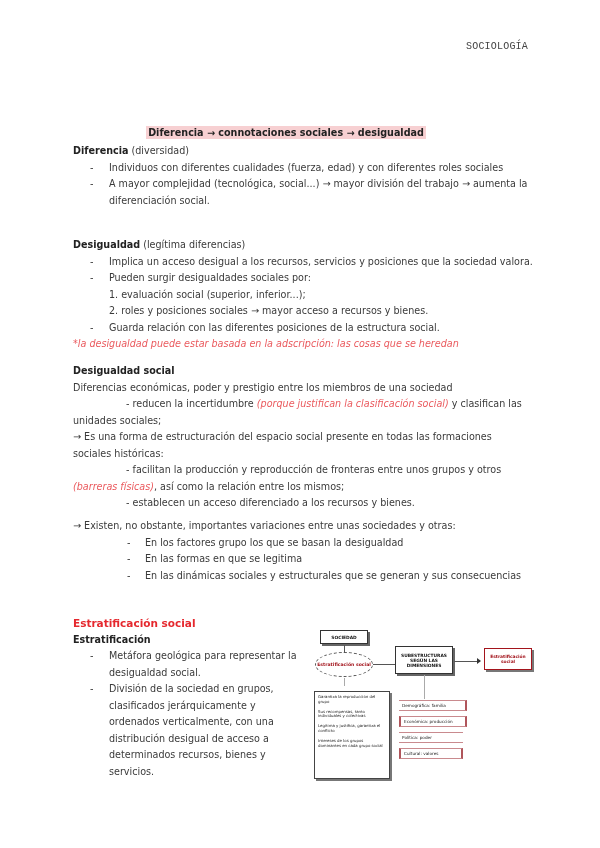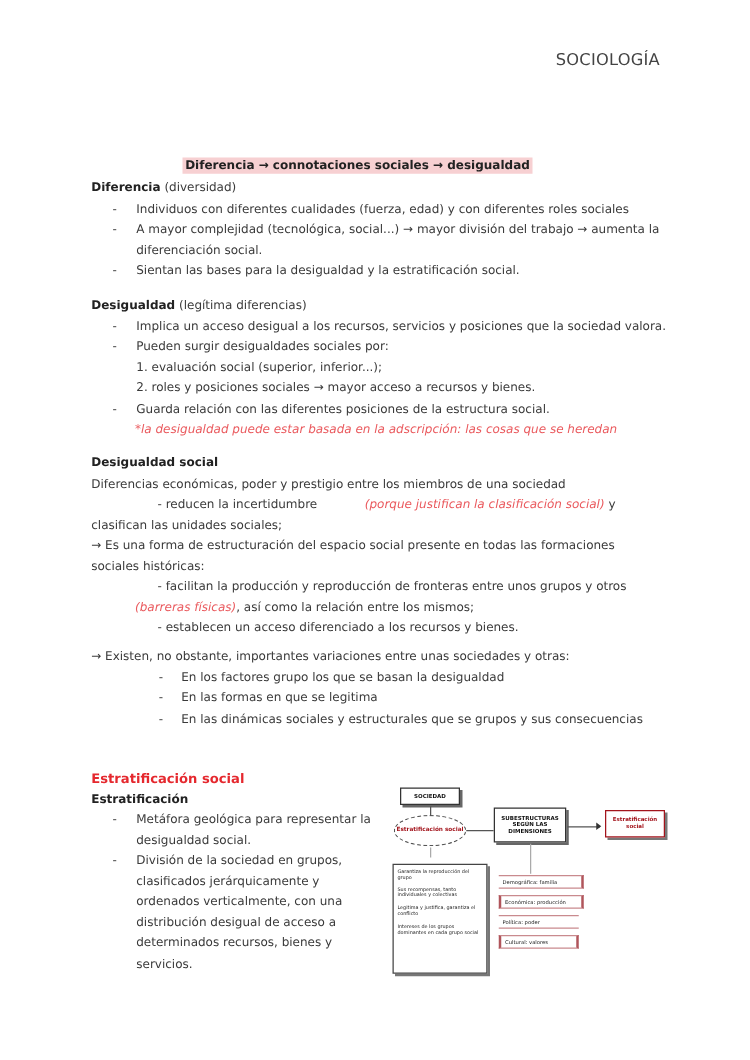--- a/index.html
+++ b/index.html
@@ -1,25 +1,25 @@
 <!DOCTYPE html>
 <html><head>
   <meta charset="utf-8">
   <style>
     * { box-sizing: border-box; margin: 0; padding: 0; }
     html, body { width: 600px; height: 848px; background: #ffffff; overflow: hidden; }
     body { font-family: "DejaVu Sans", "Liberation Sans", sans-serif; color: #3a3a3a; font-size: 9.6px; position: relative; }
     .page { position: absolute; left: 0; top: 0; width: 600px; height: 848px; }
-    .header-tag { position: absolute; top: 41px; right: 72px; font-size: 13px; color: #444; letter-spacing: 0.2px; }
+    .header-tag { position: absolute; top: 41px; right: 72px; font-size: 10px; color: #444; letter-spacing: 0.2px; font-family: Liberation Mono, monospace; }
     .title { position: absolute; top: 71px; left: 60px; width: 480px; text-align: center; color: #e5282e; font-weight: bold; font-size: 12.2px; line-height: 20px; }
     .abs { position: absolute; left: 73px; width: 460px; line-height: 16.5px; }
     .center-hl { position: absolute; top: 127px; left: 0; width: 572px; text-align: center; }
     .center-hl span { background: #f7d0d2; font-weight: bold; color: #222; padding: 1px 2px; font-size: 9.6px; }
     b, .bold { font-weight: bold; color: #222; }
-    .red-i { color: #ea5a5e; font-style: italic; margin-left: 35px; }
+    .red-i { color: #ea5a5e; font-style: italic; }
     .bullets { list-style: none; }
     .bullets li { position: relative; padding-left: 36px; }
     .bullets li::before { content: "-"; position: absolute; left: 17px; }
     .sub { padding-left: 36px; }
     .indent-dash { padding-left: 53px; }
     .far-bullets li { padding-left: 72px; }
     .far-bullets li::before { left: 54px; }
     .section-red { color: #e5282e; font-weight: bold; font-size: 10.5px; }
     
     .diagram { position: absolute; left: 312px; top: 628px; width: 228px; height: 160px; }
@@ -42,21 +42,20 @@
 
   <div class="center-hl">
     <span>Diferencia → connotaciones sociales → desigualdad</span>
   </div>
 
   <div class="abs" style="top:143px;">
     <div><b>Diferencia</b><span> (diversidad)</span></div>
     <ul class="bullets">
       <li>Individuos con diferentes cualidades (fuerza, edad) y con diferentes roles sociales</li>
       <li>A mayor complejidad (tecnológica, social...) → mayor división del trabajo → aumenta la diferenciación social.</li>
-      <li>Sientan las bases para la desigualdad y la estratificación social.</li>
     </ul>
   </div>
 
   <div class="abs" style="top:237px;">
     <div><b>Desigualdad</b><span> (legítima diferencias)</span></div>
     <ul class="bullets">
       <li>Implica un acceso desigual a los recursos, servicios y posiciones que la sociedad valora.</li>
       <li>Pueden surgir desigualdades sociales por:</li>
     </ul>
     <div class="sub">1. evaluación social (superior, inferior...);</div>
@@ -74,21 +73,21 @@
     <div>→ Es una forma de estructuración del espacio social presente en todas las formaciones sociales históricas:</div>
     <div><span style="padding-left:53px;">- facilitan la producción y reproducción de fronteras entre unos grupos y otros </span><span class="red-i">(barreras físicas)</span><span>, así como la relación entre los mismos;</span></div>
     <div class="indent-dash">- establecen un acceso diferenciado a los recursos y bienes.</div>
   </div>
 
   <div class="abs" style="top:518px;">
     <div>→ Existen, no obstante, importantes variaciones entre unas sociedades y otras:</div>
     <ul class="bullets far-bullets">
       <li>En los factores grupo los que se basan la desigualdad</li>
       <li>En las formas en que se legitima</li>
-      <li>En las dinámicas sociales y estructurales que se grupos y sus consecuencias</li>
+      <li>En las dinámicas sociales y estructurales que se generan y sus consecuencias</li>
     </ul>
   </div>
 
   <div class="abs" style="top:615px; width:225px;">
     <div class="section-red">Estratificación social</div>
     <div class="bold">Estratificación</div>
     <ul class="bullets">
       <li>Metáfora geológica para representar la desigualdad social.</li>
       <li>División de la sociedad en grupos, clasificados jerárquicamente y ordenados verticalmente, con una distribución desigual de acceso a determinados recursos, bienes y servicios.</li>
     </ul>

